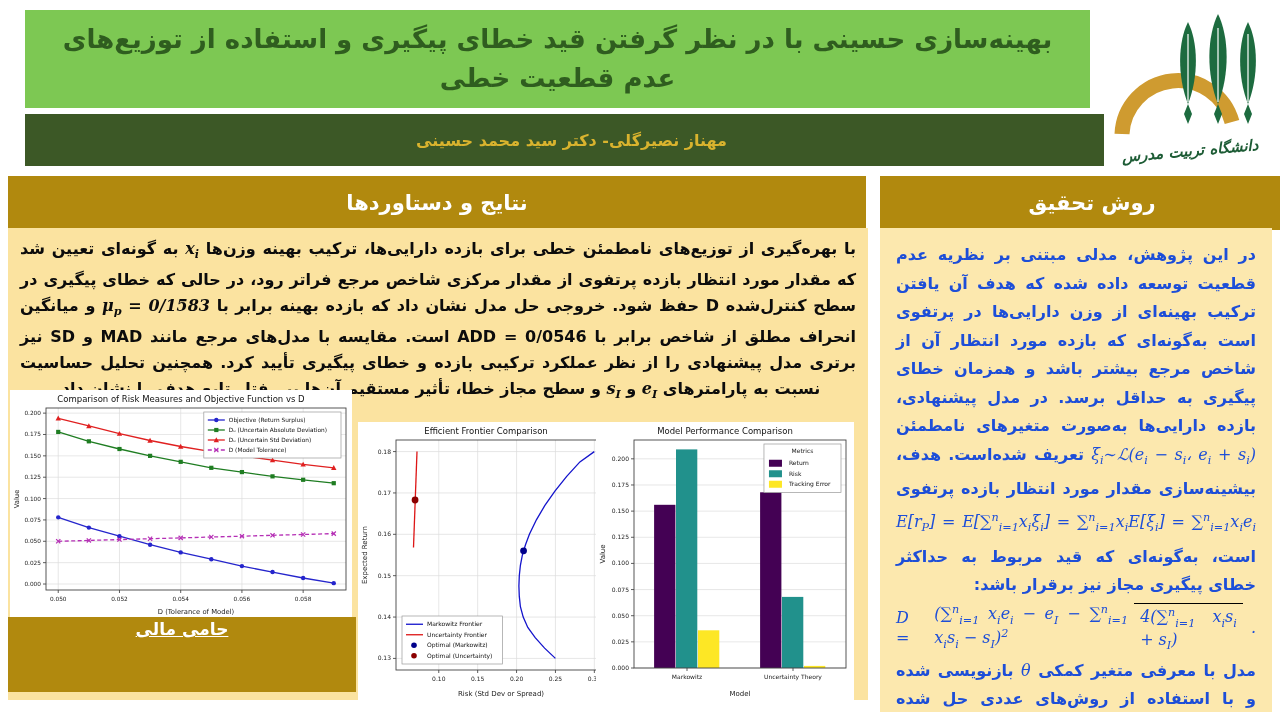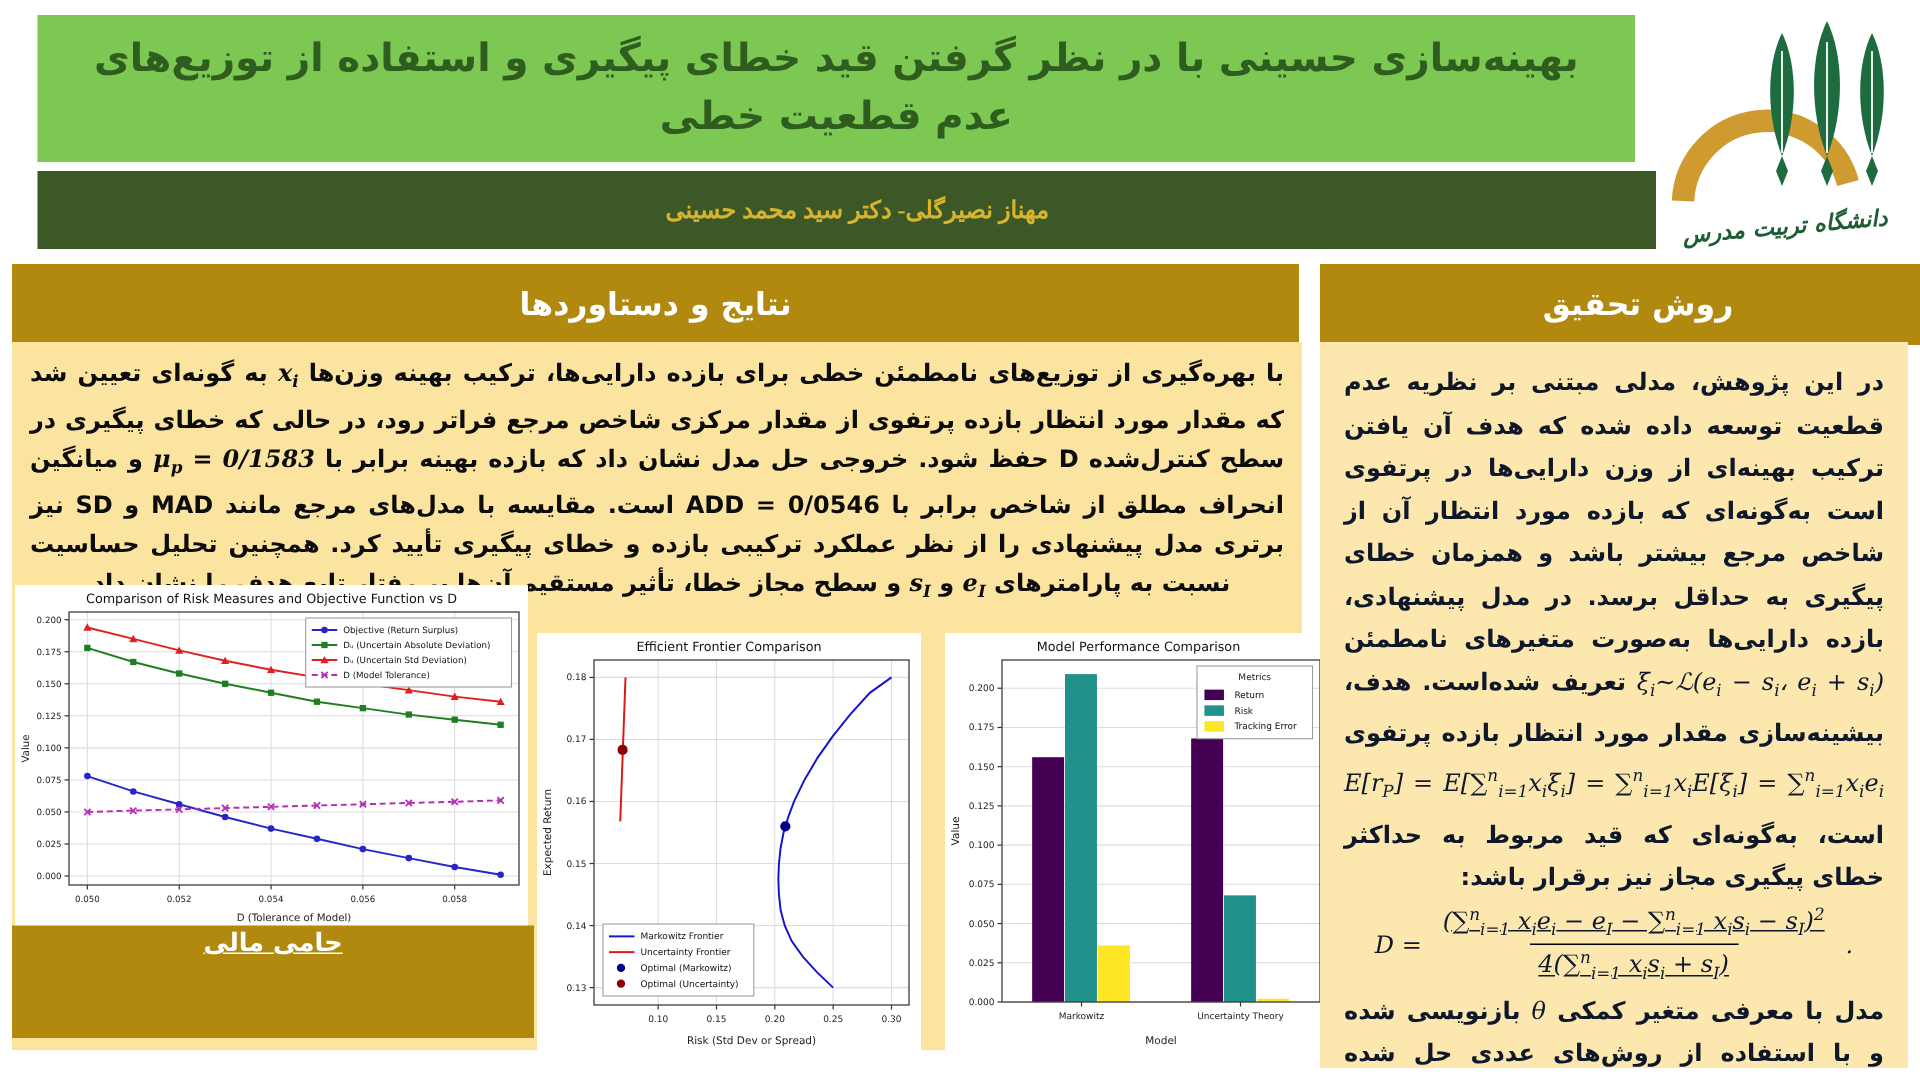--- a/index.html
+++ b/index.html
@@ -3,47 +3,47 @@
 <meta charset="utf-8">
 <style>
   html,body{margin:0;padding:0;background:#fff;}
   .page{position:relative;width:1280px;height:720px;background:#fff;overflow:hidden;
         font-family:"DejaVu Sans",sans-serif;}
   .title-bar{position:absolute;left:25px;top:10px;width:1065px;height:98px;background:var(--lgreen,#7dc853);
              display:flex;align-items:center;justify-content:center;}
   .title{font-size:26px;font-weight:bold;color:var(--title-ink,#2f5d1f);line-height:1.5;text-align:center;
          padding:0 34px;direction:rtl;}
   .authors-bar{position:absolute;left:25px;top:114px;width:1093px;height:52px;background:var(--dgreen,#3c5826);
-               display:flex;align-items:center;justify-content:center;font-family:Liberation Serif, serif;}
+               display:flex;align-items:center;justify-content:center;}
   .authors{color:var(--author-ink,#d9b32e);font-size:16px;font-weight:bold;direction:rtl;}
   .logo{position:absolute;left:1104px;top:4px;width:172px;height:162px;background:#fff;}
   .sec-header{position:absolute;top:176px;height:54px;background:var(--gold,#b1890e);color:#fff;
               display:flex;align-items:center;justify-content:center;font-size:21px;font-weight:bold;direction:rtl;}
   .results-header{left:8px;width:858px;}
   .method-header{left:880px;width:392px;padding-left:16px;}
   .panel{position:absolute;top:228px;box-sizing:border-box;}
   .results-panel{left:8px;width:860px;height:472px;background:var(--cream,#fbe3a0);}
   .method-panel{left:880px;width:392px;height:484px;background:var(--cream2,#fce8ae);
-                padding:13px 16px 0;direction:rtl;font-size:16px;font-weight:bold;color:#0f172a;
+                padding:13px 16px 0;direction:rtl;font-size:16px;font-weight:bold;color:#1d4ed8;
                 line-height:28.5px;text-align:justify;}
   .method-panel p{margin:0;}
   .results-text{position:absolute;left:12px;right:12px;top:8px;direction:rtl;font-size:16px;font-weight:bold;
                 color:#0c0c0c;line-height:26px;text-align:justify;text-align-last:center;}
   .m{font-family:"DejaVu Serif",serif;font-style:italic;font-weight:normal;direction:ltr;unicode-bidi:isolate;white-space:nowrap;}
   .m b{font-weight:bold;}
   sub,sup{font-size:70%;}
   .equation{direction:ltr;display:flex;align-items:center;justify-content:center;gap:8px;margin:3px 0;
             font-family:"DejaVu Serif",serif;font-style:italic;font-weight:normal;font-size:16px;line-height:1.25;}
-  .frac{display:inline-flex;flex-direction:column;align-items:center;text-decoration:underline;}
+  .frac{display:inline-flex;flex-direction:row;align-items:center;}
   .frac .num{padding:0 6px 2px;}
   .frac .den{border-top:1.4px solid #000;padding:2px 6px 0;}
   .chartbox{position:absolute;background:#a3a3a3;}
   #chart-risk{left:2px;top:162px;width:342px;height:228px;}
   #chart-frontier{left:350px;top:194px;width:256px;height:278px;}
-  #chart-performance{left:622px;top:194px;width:258px;height:278px;text-align:right;}
+  #chart-performance{left:588px;top:194px;width:258px;height:278px;text-align:right;}
   .sponsor{position:absolute;left:0;top:389px;width:348px;height:75px;background:var(--gold,#b1890e);
            color:#fff;direction:rtl;}
   .sponsor-title{text-align:center;font-size:17px;font-weight:bold;text-decoration:underline;margin-top:2px;}
   .sponsor-body{font-size:13.5px;font-weight:bold;padding:2px 12px 0;text-align:justify;line-height:1.6;}
   .logo-caption{position:absolute;left:0;right:0;bottom:6px;text-align:center;color:#1d5c35;
                 font-size:15px;font-weight:bold;font-style:italic;transform:rotate(-5deg);direction:rtl;}
 </style>
 </head>
 <body>
 

